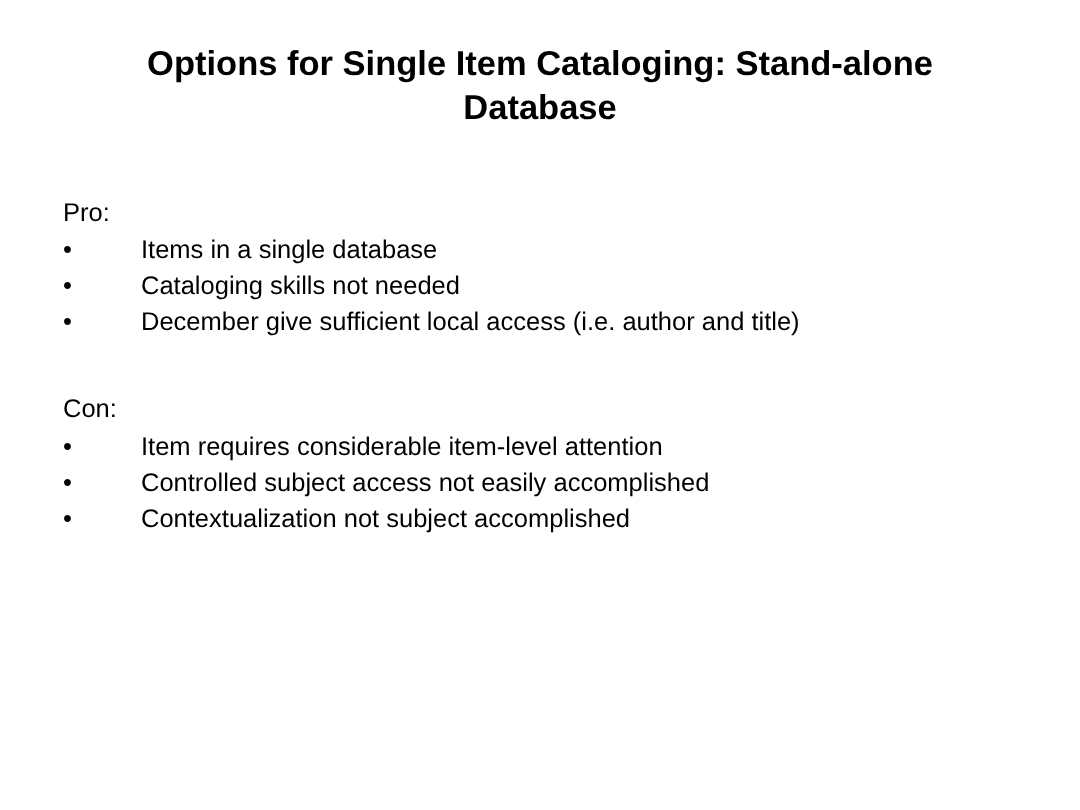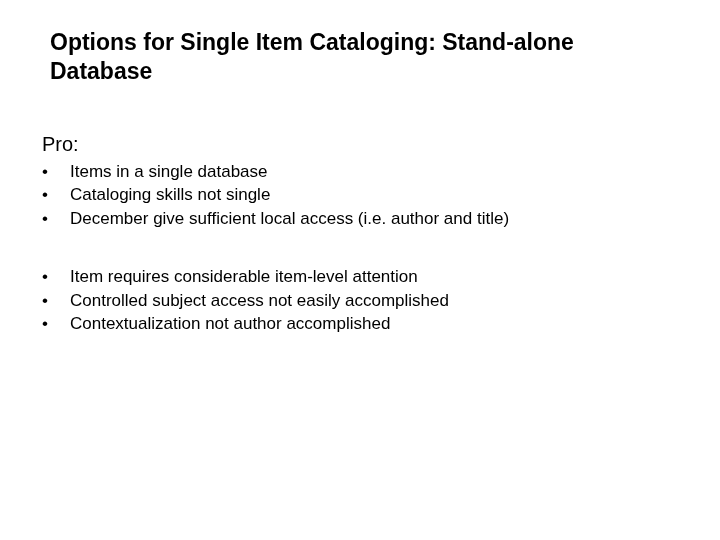--- a/index.html
+++ b/index.html
@@ -7,82 +7,84 @@
       width: 720px;
       height: 540px;
       background: #fff;
       font-family: Arial, Helvetica, sans-serif;
       color: #000;
       padding: 28px 42px;
     }
     .title {
       font-size: 23px;
       font-weight: bold;
-      text-align: left;
+      text-align: center;
       line-height: 1.25;
       margin: 0 auto 44px auto;
       max-width: 620px;
     }
     .section {
       margin-bottom: 34px;
     }
     .section-heading {
-      font-size: 20px;
+      font-size: 17px;
       line-height: 1.4;
       margin-bottom: 2px;
     }
     ul.bullets {
       list-style: none;
       padding-left: 0;
     }
     ul.bullets li {
       font-size: 17px;
       line-height: 1.4;
       display: flex;
     }
     .bullet-mark {
       display: inline-block;
       width: 28px;
       flex: 0 0 28px;
     }
     .bullet-text {
       flex: 1;
+      margin-left: 24px;
     }
   </style>
 </head>
 <body>
 
 <h1 class="title">Options for Single Item Cataloging: Stand-alone Database</h1>
 
 <div class="section">
   <div class="section-heading">Pro:</div>
   <ul class="bullets">
     <li>
       <span class="bullet-mark">•</span>
       <span class="bullet-text">Items in a single database</span>
     </li>
     <li>
       <span class="bullet-mark">•</span>
-      <span class="bullet-text">Cataloging skills not single</span>
+      <span class="bullet-text">Cataloging skills not needed</span>
     </li>
     <li>
       <span class="bullet-mark">•</span>
       <span class="bullet-text">December give sufficient local access (i.e. author and title)</span>
     </li>
   </ul>
 </div>
 
 <div class="section">
+  <div class="section-heading">Con:</div>
   <ul class="bullets">
     <li>
       <span class="bullet-mark">•</span>
       <span class="bullet-text">Item requires considerable item-level attention</span>
     </li>
     <li>
       <span class="bullet-mark">•</span>
       <span class="bullet-text">Controlled subject access not easily accomplished</span>
     </li>
     <li>
       <span class="bullet-mark">•</span>
-      <span class="bullet-text">Contextualization not author accomplished</span>
+      <span class="bullet-text">Contextualization not subject accomplished</span>
     </li>
   </ul>
 </div>
 
 </body></html>

